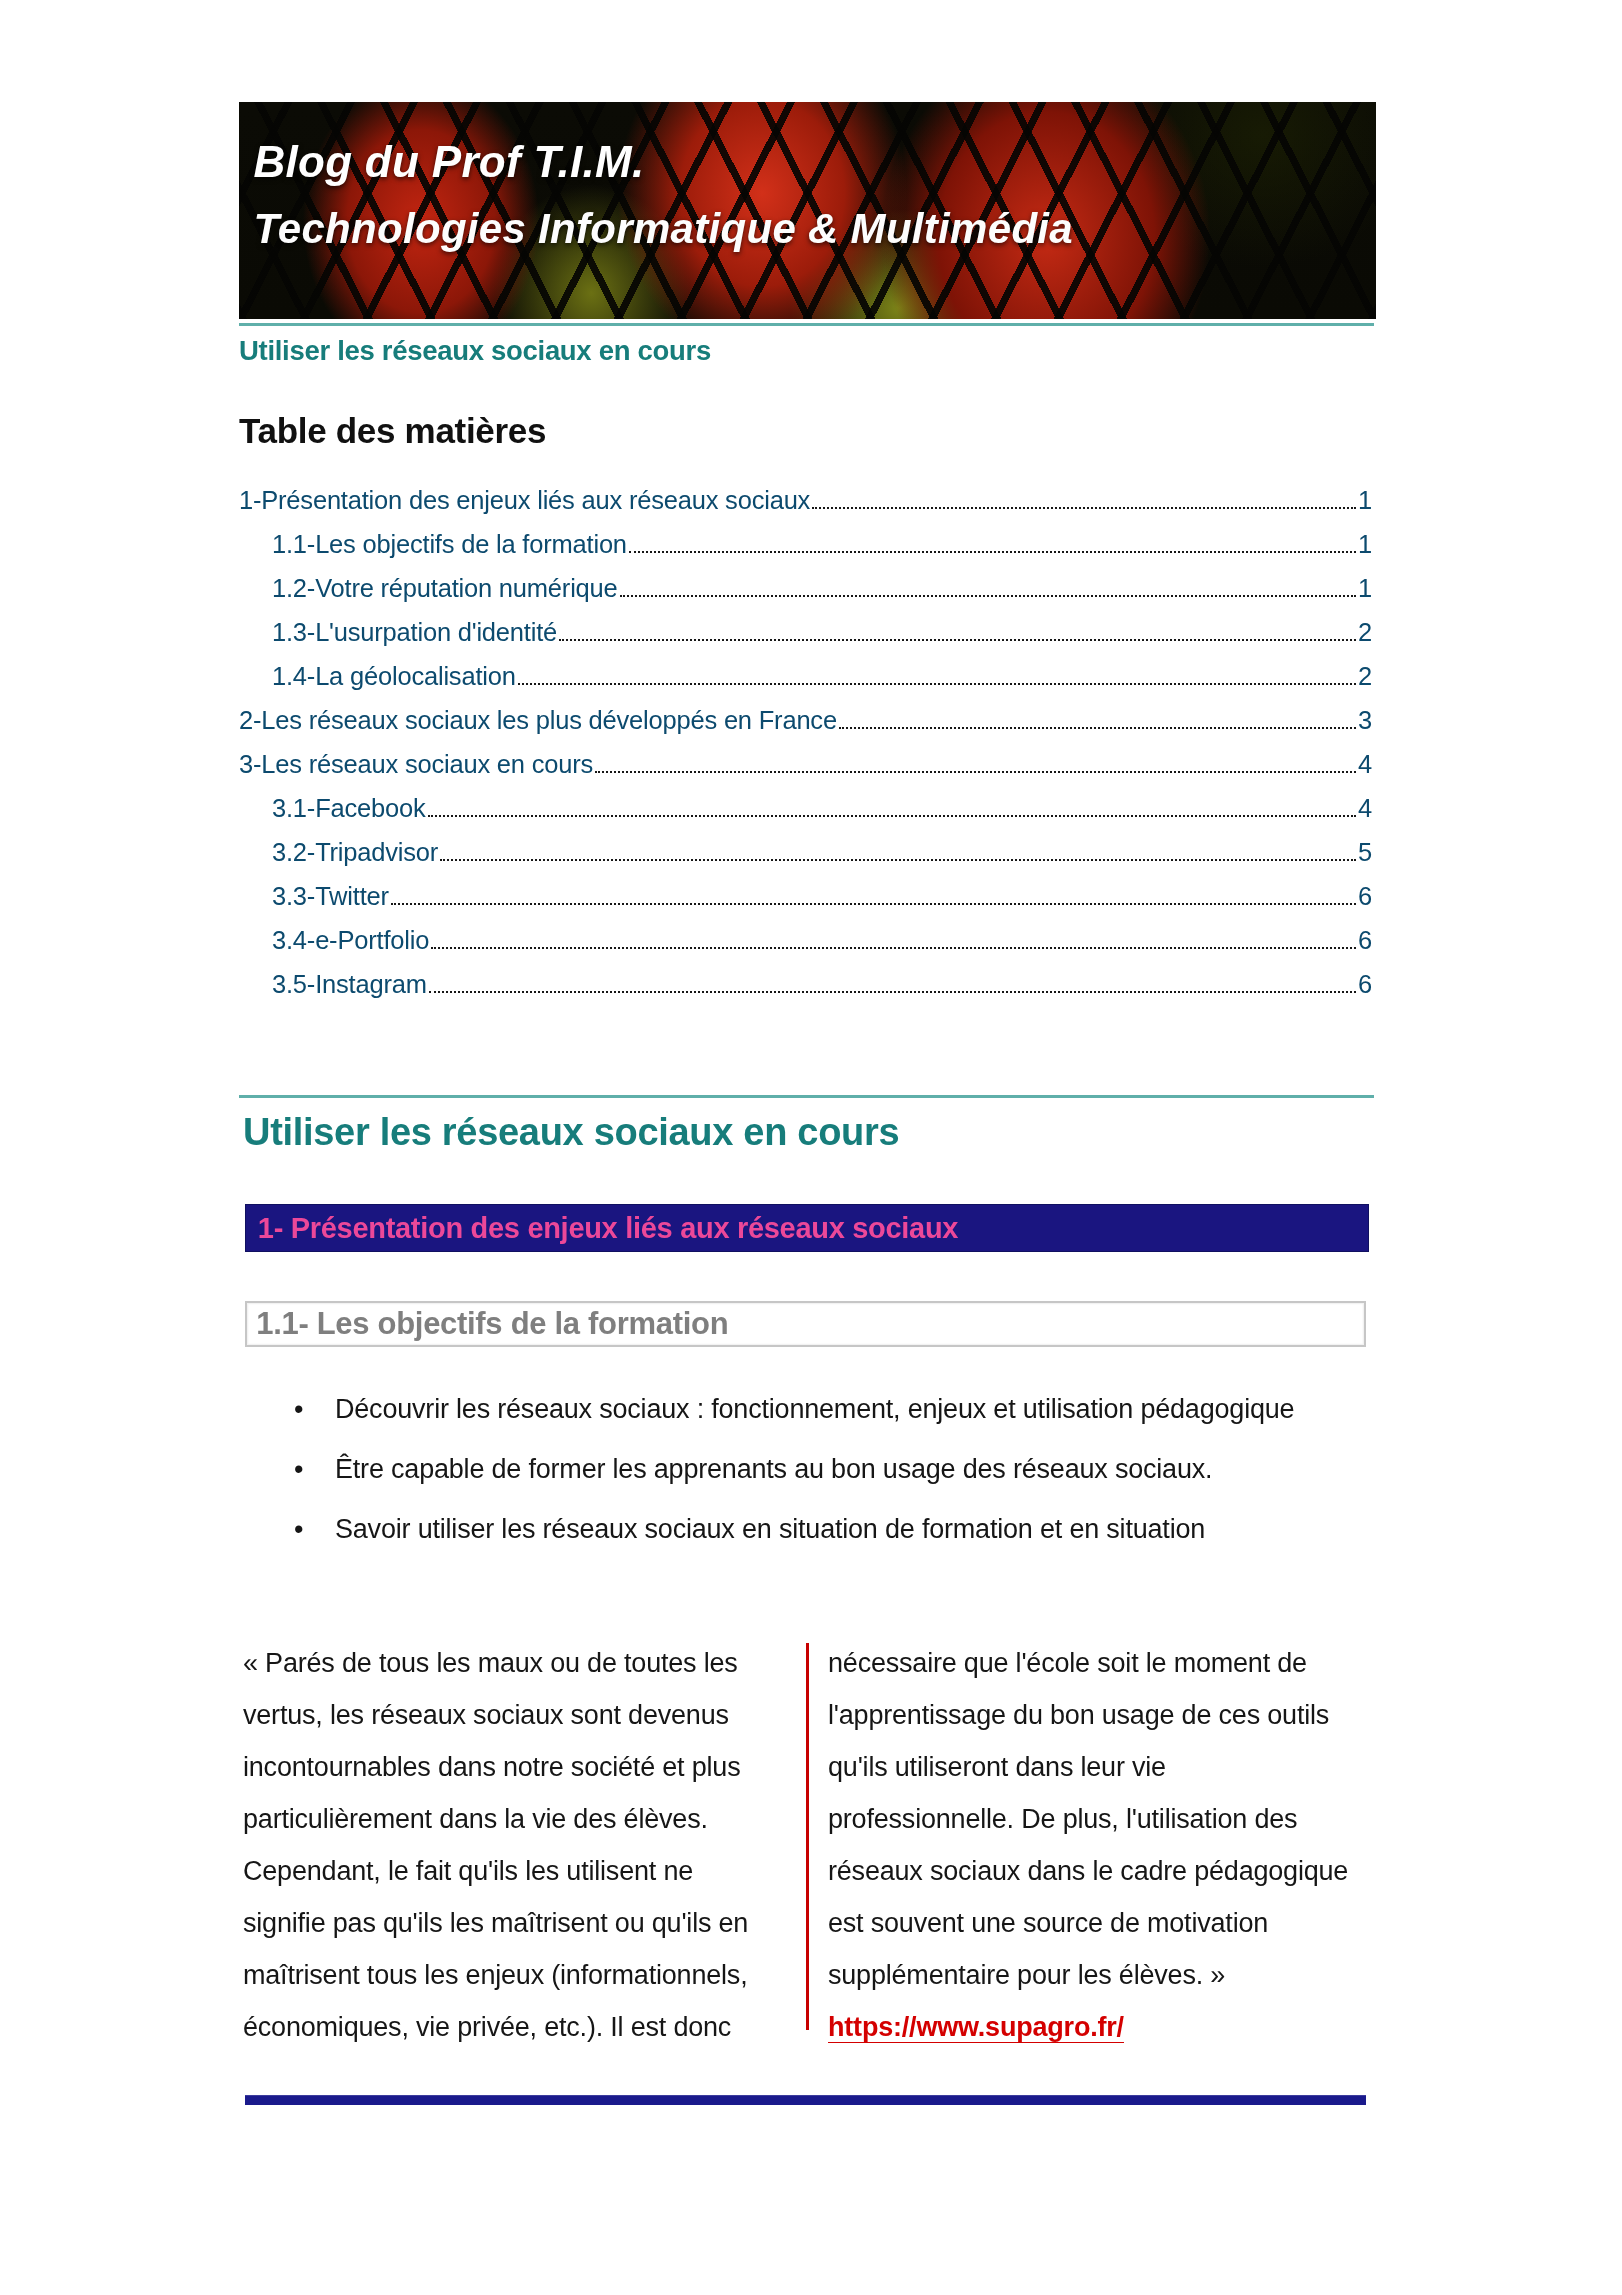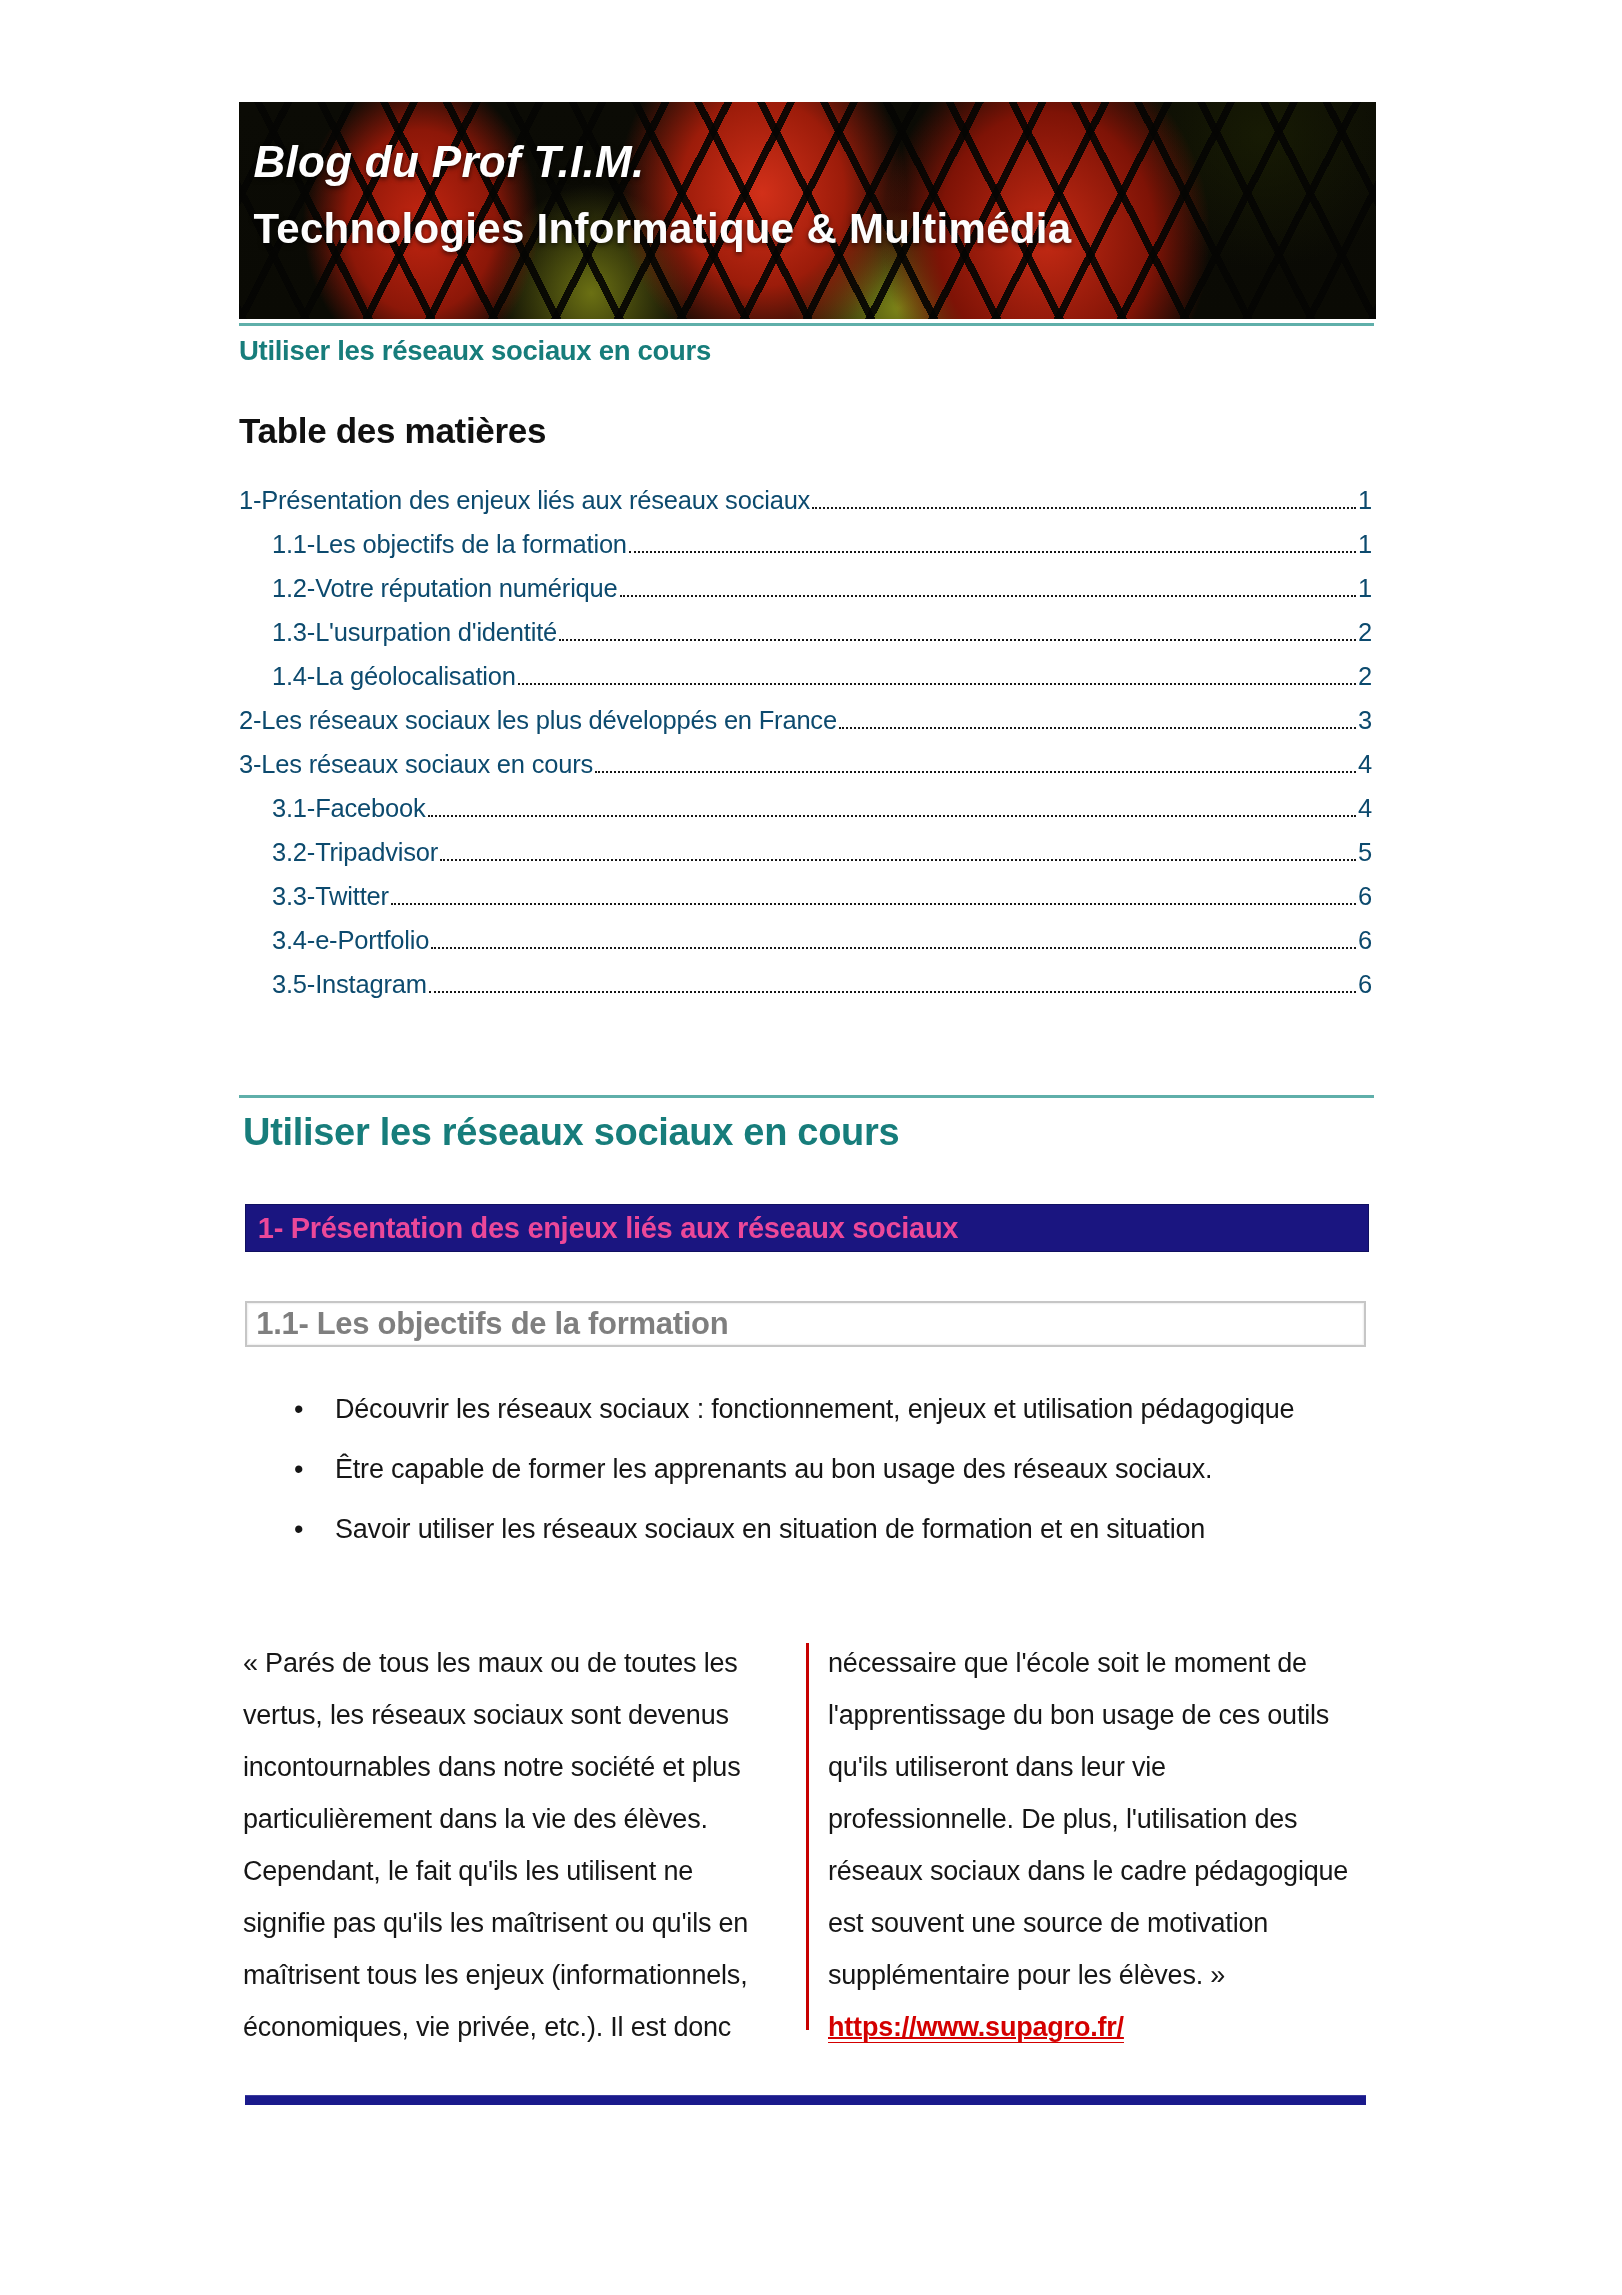--- a/index.html
+++ b/index.html
@@ -22,21 +22,21 @@
       radial-gradient(ellipse 196px 170px at 90% 15%,  #20260394 0%, rgba(6,6,2,0) 78%),
       linear-gradient(180deg, #0b0b05 0%, #0a0a04 100%);
     overflow:hidden;
   }
   .banner-text { position:absolute; left:14.4px; top:26px; }
   .banner-line1 {
     font-size:44px; line-height:68px; font-weight:bold; font-style:italic; color:#ffffff;
     text-shadow:0 2px 5.2px rgba(0,0,0,0.65); letter-spacing:0.3px; white-space:nowrap;
   }
   .banner-line2 {
-    font-size:42px; line-height:65px; font-weight:bold; color:#fdfdfd;
+    font-size:42px; line-height:65px; font-weight:bold; font-style:italic; color:#fdfdfd;
     text-shadow:0 2px 5.2px rgba(0,0,0,0.65); letter-spacing:0.3px; white-space:nowrap;
   }
   
   .rule-teal { position:absolute; left:239px; width:1135px; height:2.6px; background:#5fafaa; }
   .rule-teal.r1 { top:323px; }
   .rule-teal.r2 { top:1095px; }
   .bottom-bar { position:absolute; left:245px; top:2095px; width:1121px; height:8.5px; background:#1a1a8c; border-top:0.7px solid #3c3c9d; }
   
   .top-link {
     position:absolute; left:239px; top:335px; font-size:27.5px; font-weight:bold;
@@ -71,21 +71,21 @@
   .bullet-item { position:relative; padding-left:41px; font-size:27px; letter-spacing:-0.2px; color:#161616; }
   .bullet-marker { position:absolute; left:0; top:0; line-height:60px; font-size:27px; }
   .bullet-line { height:60px; line-height:60px; white-space:nowrap; }
   
   .col { position:absolute; top:1637px; font-size:27px; letter-spacing:-0.2px; color:#161616; }
   .col-left  { left:243px;  width:550px; }
   .col-right { left:828px; width:550px; }
   .col-line { height:52px; line-height:52px; white-space:nowrap; }
   .col-divider { position:absolute; left:806px; top:1643px; width:2.6px; height:387px; background:#c70000; }
   .quote-link {
-    color:#d40000; font-weight:bold; text-decoration:underline;
+    color:#d40000; font-weight:bold; 
     text-decoration-thickness:2px; border-bottom:1.3px solid #d40000;
     cursor:pointer; white-space:nowrap;
   }
 </style>
 </head>
 <body>
 
 <div class="page">
 
   <div class="banner">

